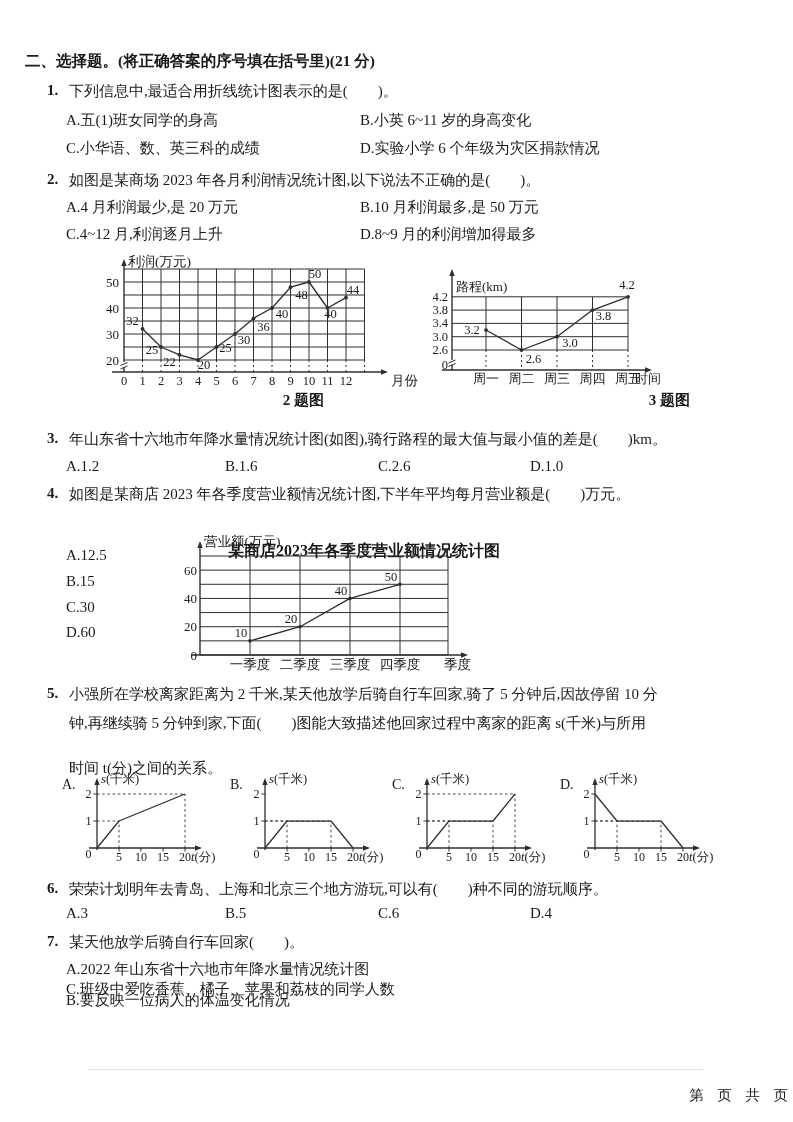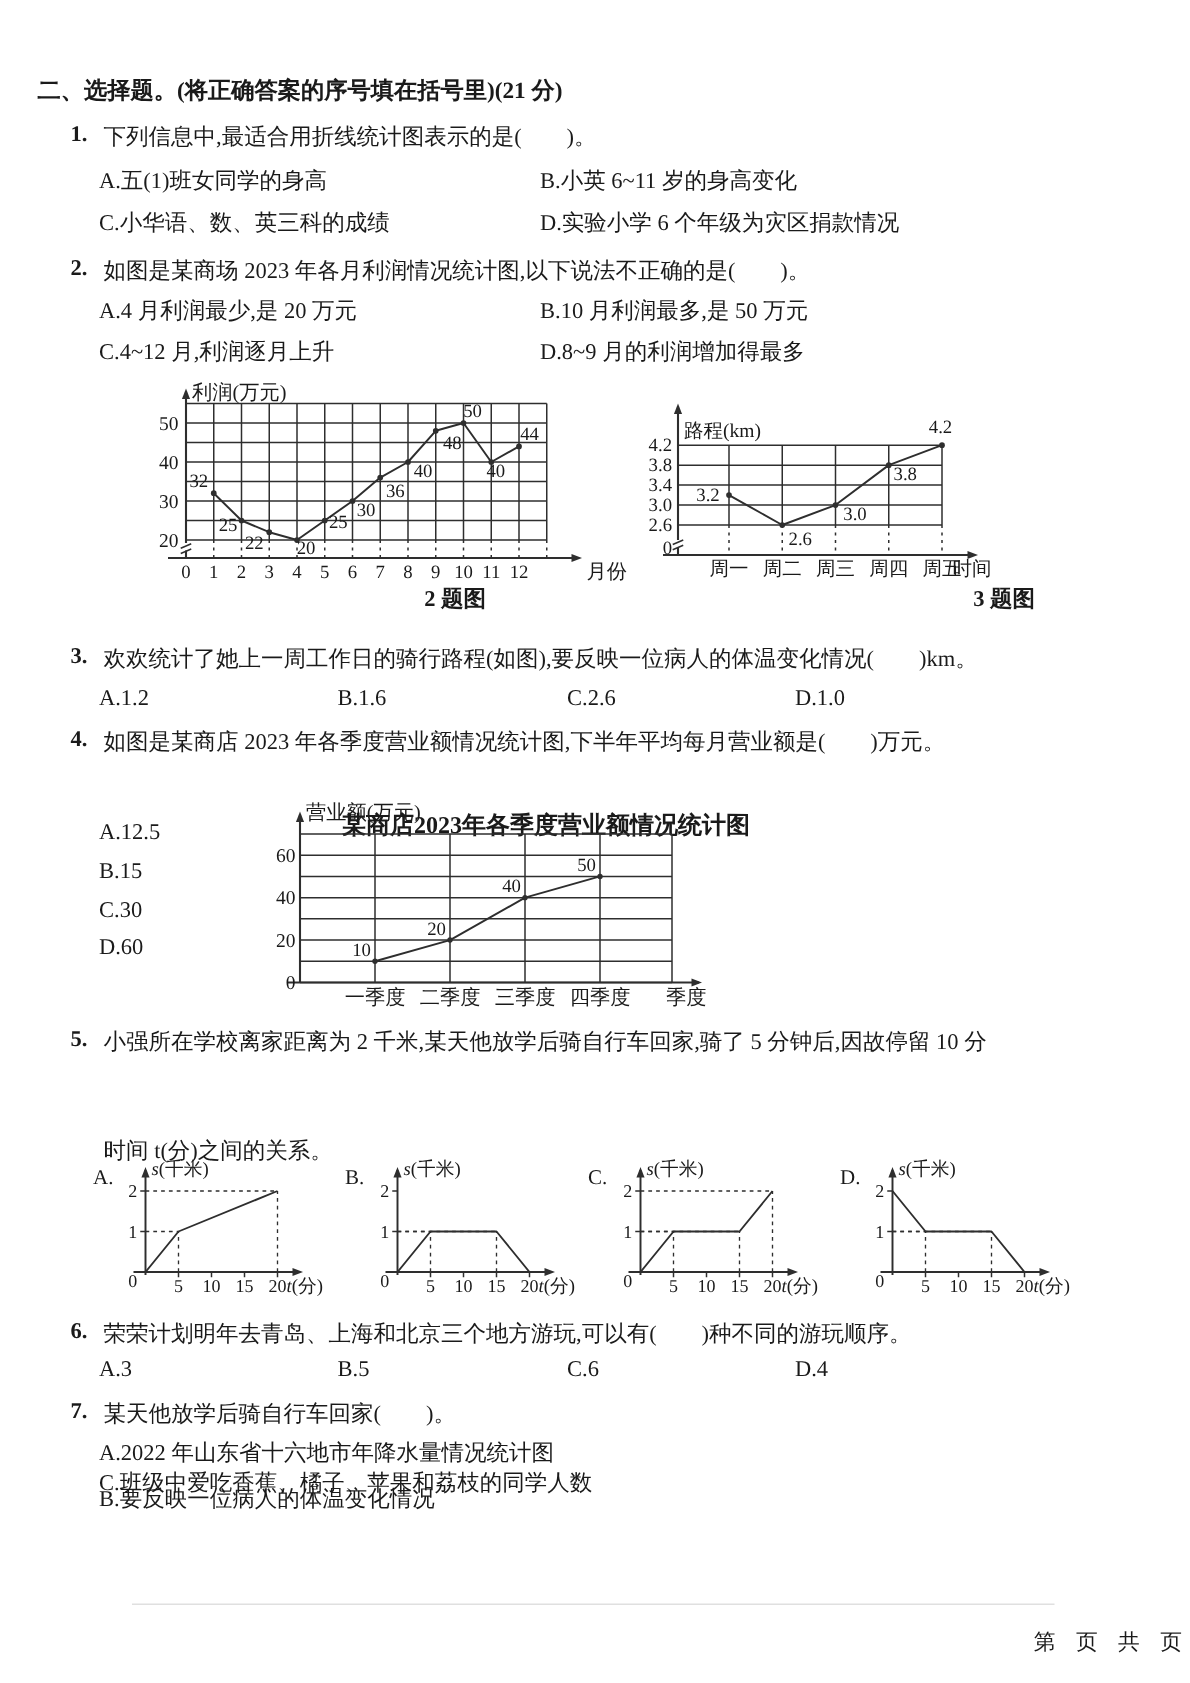--- a/index.html
+++ b/index.html
@@ -179,21 +179,21 @@
       <text x="113.5" y="108" font-size="12.5" text-anchor="middle">2.6</text>
       <text x="150" y="91.7" font-size="12.5" text-anchor="middle">3.0</text>
       <text x="183.5" y="65.10000000000001" font-size="12.5" text-anchor="middle">3.8</text>
       <text x="207" y="33.8" font-size="12.5" text-anchor="middle">4.2</text>
     </svg>
   <div class="t bold center" style="left:164px;top:391px;width:160px">2 题图</div>
   <div class="t bold center" style="left:530px;top:391px;width:160px">3 题图</div>
 
   <div class="row" style="top:430px">
     <span class="opt bold" style="left:47px">3.</span>
-    <span class="opt" style="left:69px">欢欢统计了她上一周工作日的骑行路程(如图),要反映一位病人的体温变化情况(　　)km。</span>
+    <span class="opt" style="left:69px">年山东省十六地市年降水量情况统计图(如图),骑行路程的最大值与最小值的差是(　　)km。</span>
   </div>
   <div class="row" style="top:458px">
     <span class="opt" style="left:66px">A.1.2</span>
     <span class="opt" style="left:225px">B.1.6</span>
     <span class="opt" style="left:378px">C.2.6</span>
     <span class="opt" style="left:530px">D.1.0</span>
   </div>
 
   <div class="row" style="top:485px">
     <span class="opt bold" style="left:47px">4.</span>
@@ -240,20 +240,21 @@
       <text x="51" y="104.35714285714286" font-size="12.5" text-anchor="middle">10</text>
       <text x="101" y="90.21428571428571" font-size="12.5" text-anchor="middle">20</text>
       <text x="151" y="61.928571428571416" font-size="12.5" text-anchor="middle">40</text>
       <text x="201" y="47.78571428571428" font-size="12.5" text-anchor="middle">50</text>
     </svg>
 
   <div class="row" style="top:685px">
     <span class="opt bold" style="left:47px">5.</span>
     <span class="opt" style="left:69px">小强所在学校离家距离为 2 千米,某天他放学后骑自行车回家,骑了 5 分钟后,因故停留 10 分</span>
   </div>
+  <div class="t" style="left:69px;top:714px">钟,再继续骑 5 分钟到家,下面(　　)图能大致描述他回家过程中离家的距离 s(千米)与所用</div>
   <div class="t" style="left:69px;top:759px">时间 t(分)之间的关系。</div>
 
   <svg id="chart-q5a" style="left:60px;top:770px" width="178" height="100" viewBox="0 0 178 100">
       <line x1="29" y1="78" x2="140" y2="78" stroke="#2e2e2e" stroke-width="1.3"></line>
       <polygon points="142,78 135,75.3 135,80.7" fill="#2e2e2e"></polygon>
       <line x1="37" y1="80" x2="37" y2="10" stroke="#2e2e2e" stroke-width="1.3"></line>
       <polygon points="37,8 34.3,15 39.7,15" fill="#2e2e2e"></polygon>
       <line x1="59" y1="78" x2="59" y2="81.5" stroke="#2e2e2e" stroke-width="1"></line>
       <text x="59" y="91" font-size="12" text-anchor="middle">5</text>
       <line x1="81" y1="78" x2="81" y2="81.5" stroke="#2e2e2e" stroke-width="1"></line>

